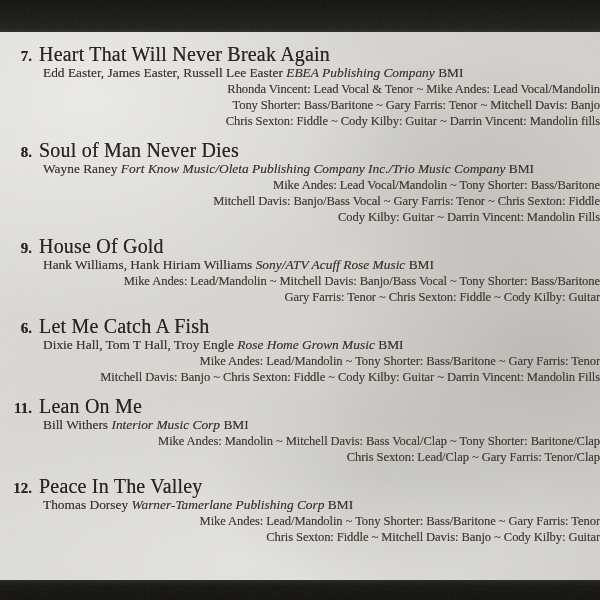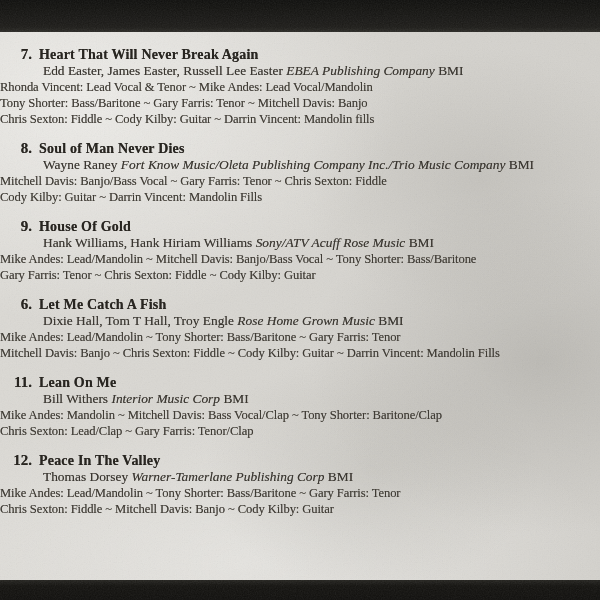--- a/index.html
+++ b/index.html
@@ -51,36 +51,38 @@
     color: #201d18;
     line-height: 17px;
     text-shadow: 0 0 0.5px rgba(32,29,24,0.7);
   }
   .num {
     width: 32px; text-align: right; flex: 0 0 32px;
     font-weight: bold; font-size: 15px;
   }
   .title {
     padding-left: 7px;
-    font-weight: bold; font-size: 14px; letter-spacing: 0.2px;
+    font-weight: normal; font-size: 20px; letter-spacing: 0.2px;
     white-space: nowrap;
   }
   .writer-line {
     padding-left: 43px;
     font-size: 13.4px; line-height: 16px;
     color: #34302a;
     white-space: nowrap;
     text-shadow: 0 0 0.4px rgba(52,48,42,0.6);
   }
   .writer-line em { font-style: italic; }
   .credit {
+    padding-left: 39px;
     font-size: 12.6px; line-height: 16px; letter-spacing: -0.1px;
     color: #3a362f;
     white-space: nowrap;
     text-shadow: 0 0 0.4px rgba(58,54,47,0.55);
+    text-align: right;
   }
 </style>
 </head>
 <body>
 
 <div class="scan">
   <div class="bar-top"></div>
 
   <div class="paper">
     <div class="content">
@@ -103,20 +105,21 @@
       <div class="track">
         <div class="track-header">
           <span class="num">8.</span>
           <span class="title">Soul of Man Never Dies</span>
         </div>
         <div class="writer-line">
           <span>Wayne Raney</span>
           <em>Fort Know Music/Oleta Publishing Company Inc./Trio Music Company</em>
           <span>BMI</span>
         </div>
+        <div class="credit">Mike Andes: Lead Vocal/Mandolin ~ Tony Shorter: Bass/Baritone</div>
         <div class="credit">Mitchell Davis: Banjo/Bass Vocal ~ Gary Farris: Tenor ~ Chris Sexton: Fiddle</div>
         <div class="credit">Cody Kilby: Guitar ~ Darrin Vincent: Mandolin Fills</div>
       </div>
 
       <div class="track">
         <div class="track-header">
           <span class="num">9.</span>
           <span class="title">House Of Gold</span>
         </div>
         <div class="writer-line">

